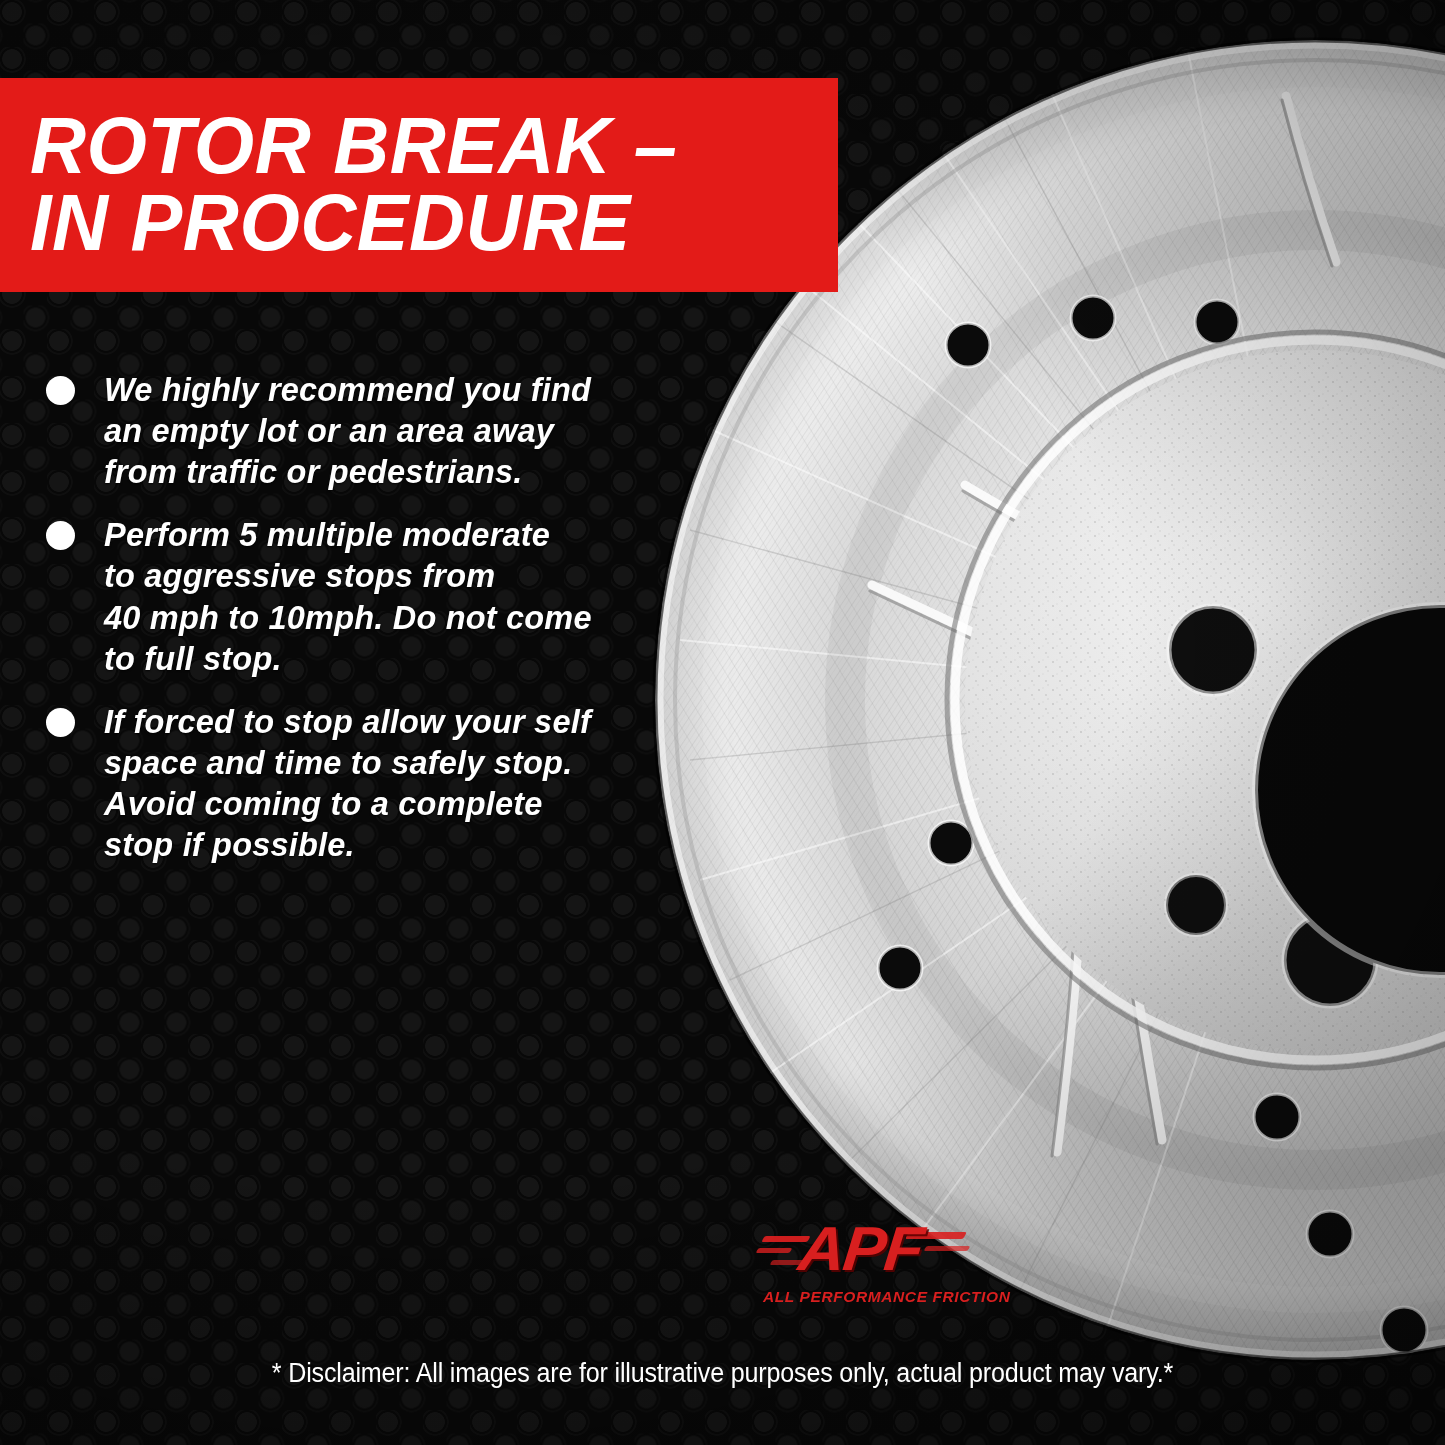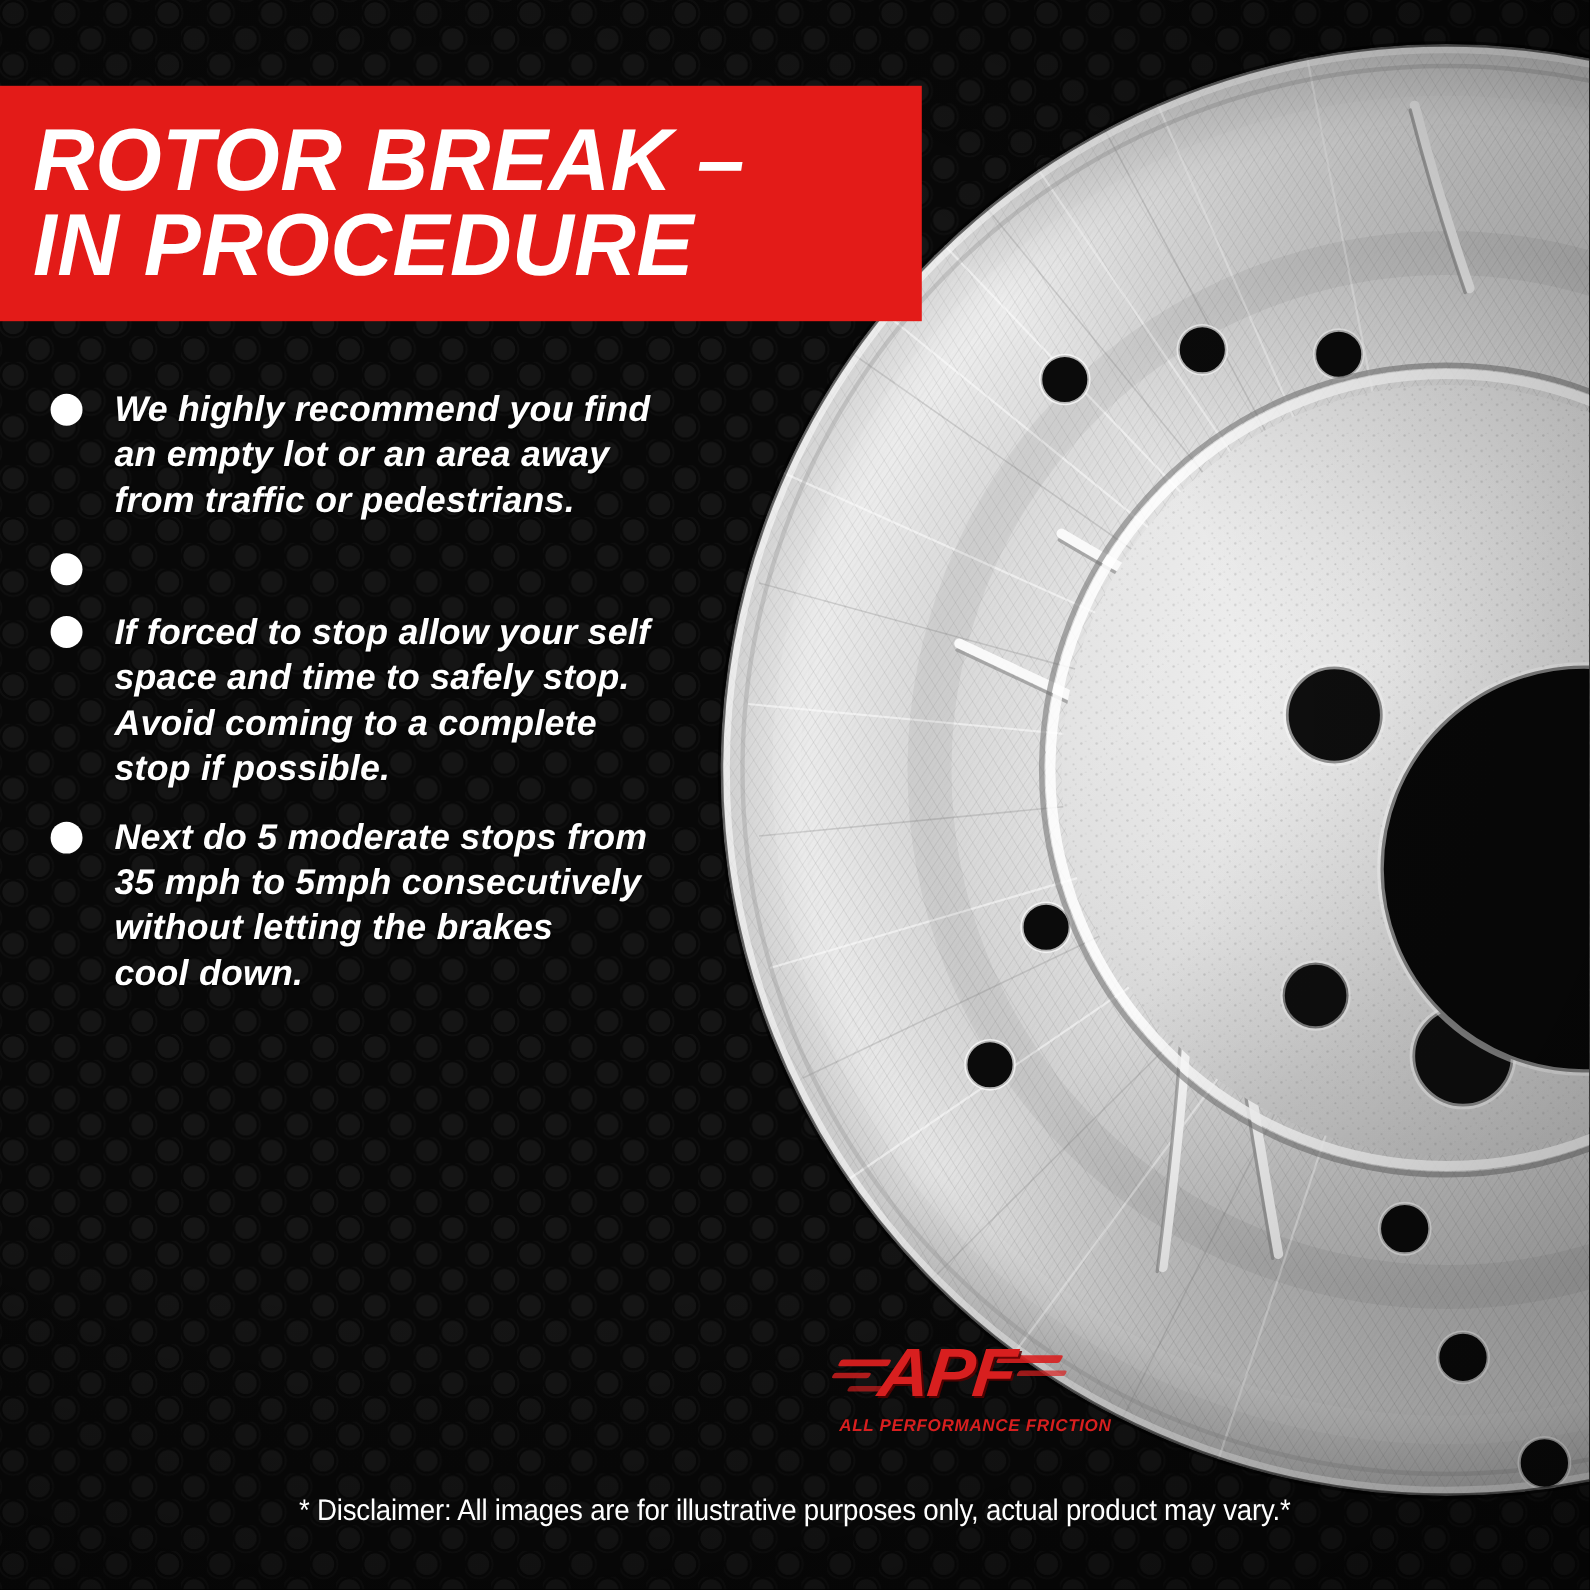--- a/index.html
+++ b/index.html
@@ -67,21 +67,21 @@
     letter-spacing: 0.5px;
     white-space: nowrap;
     transform: scaleX(0.97);
     transform-origin: left center;
   }
 
   
   .bullet-list {
     position: absolute;
     left: 46px;
-    top: 352px;
+    top: 370px;
     width: 730px;
     z-index: 6;
   }
   .bullet-item {
     display: flex;
     align-items: flex-start;
     margin-bottom: 22px;
   }
   .bullet-dot {
     flex: 0 0 auto;
@@ -343,37 +343,34 @@
 
     <div class="bullet-item">
       <div class="bullet-dot"></div>
       <div class="bullet-text">We highly recommend you find
 an empty lot or an area away
 from traffic or pedestrians.</div>
     </div>
 
     <div class="bullet-item">
       <div class="bullet-dot"></div>
+      <div class="bullet-text">Perform 5 multiple moderate
+to aggressive stops from
+40 mph to 10mph. Do not come
+to full stop.</div>
     </div>
 
     <div class="bullet-item">
       <div class="bullet-dot"></div>
       <div class="bullet-text">If forced to stop allow your self
 space and time to safely stop.
 Avoid coming to a complete
 stop if possible.</div>
     </div>
 
-    <div class="bullet-item">
-      <div class="bullet-dot"></div>
-      <div class="bullet-text">Next  do 5 moderate stops from
-35 mph to 5mph consecutively
-without letting the brakes
-cool down.</div>
-    </div>
 
 
 
   </div>
 
   <div class="apf-logo">
     <div class="apf-mark">
       <span class="apf-streak apf-s1"></span>
       <span class="apf-streak apf-s2"></span>
       <span class="apf-streak apf-s3"></span>

